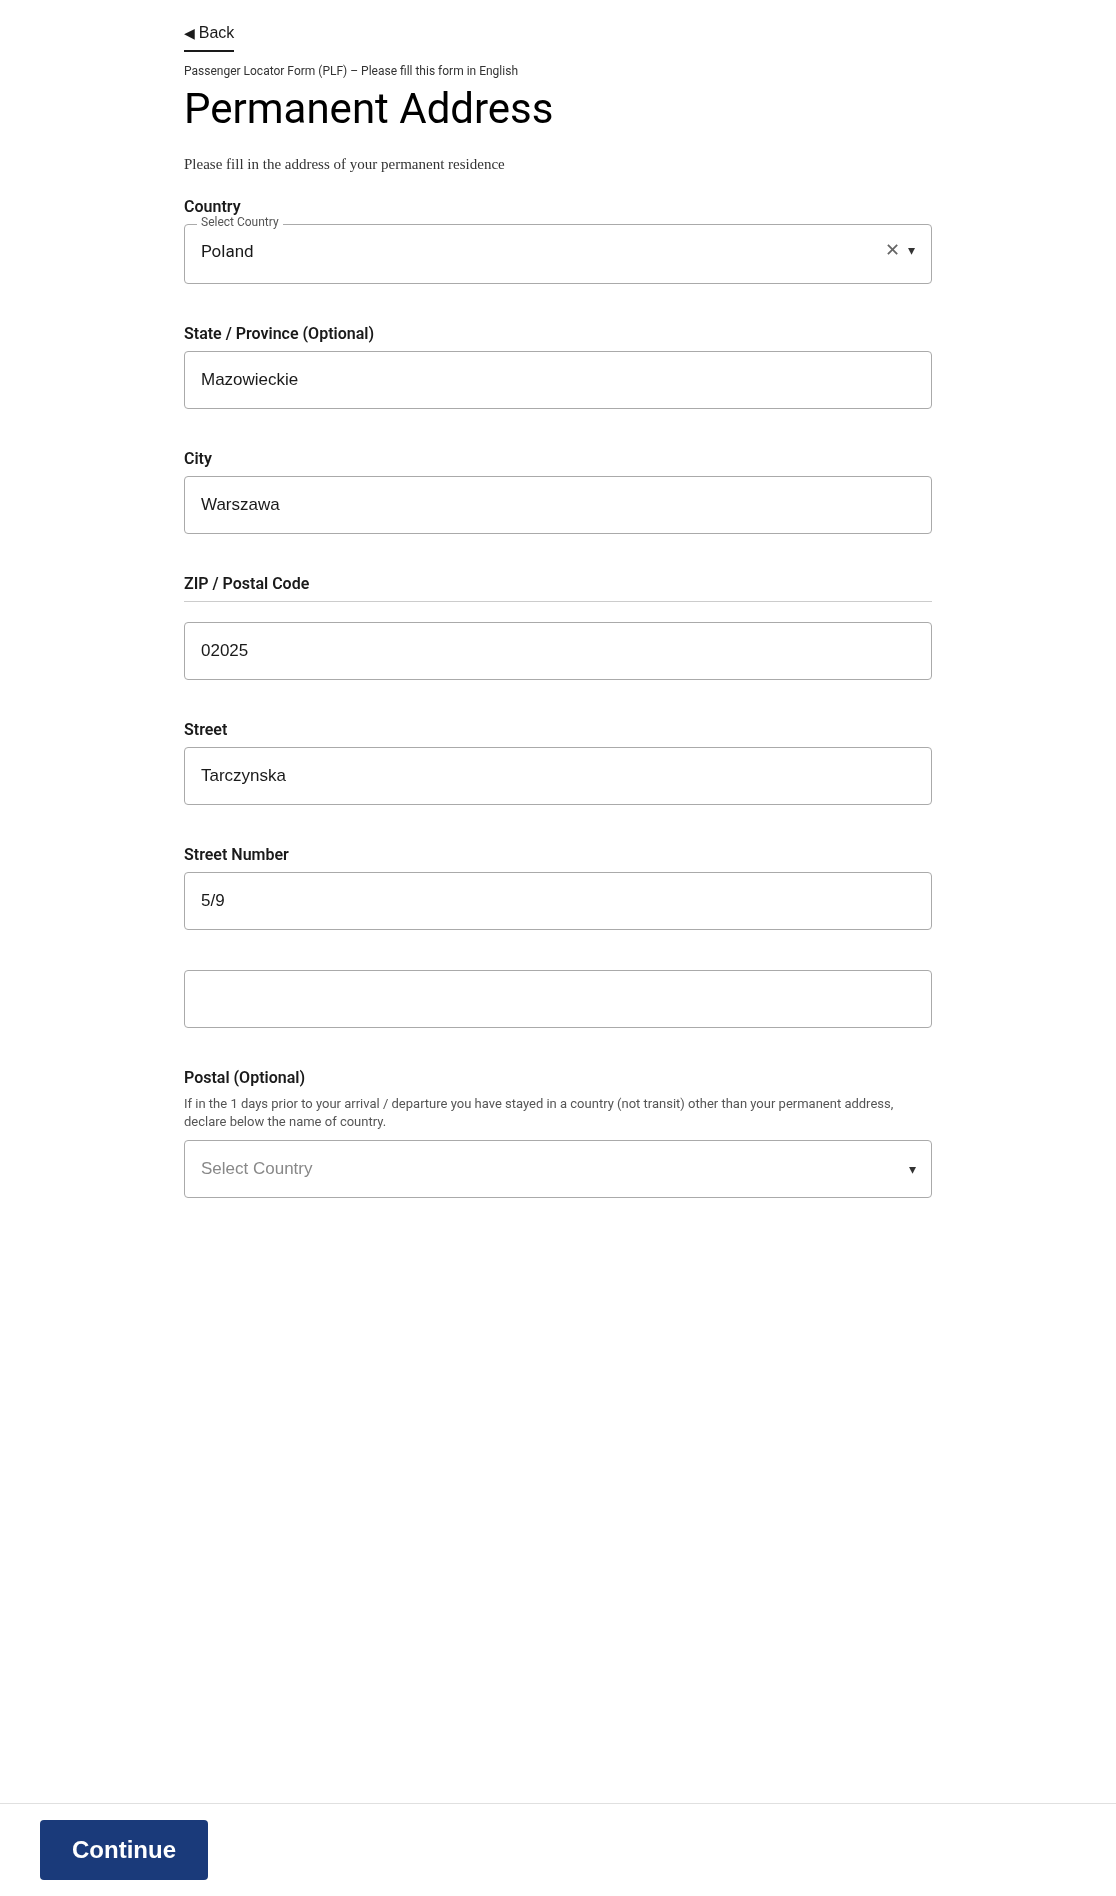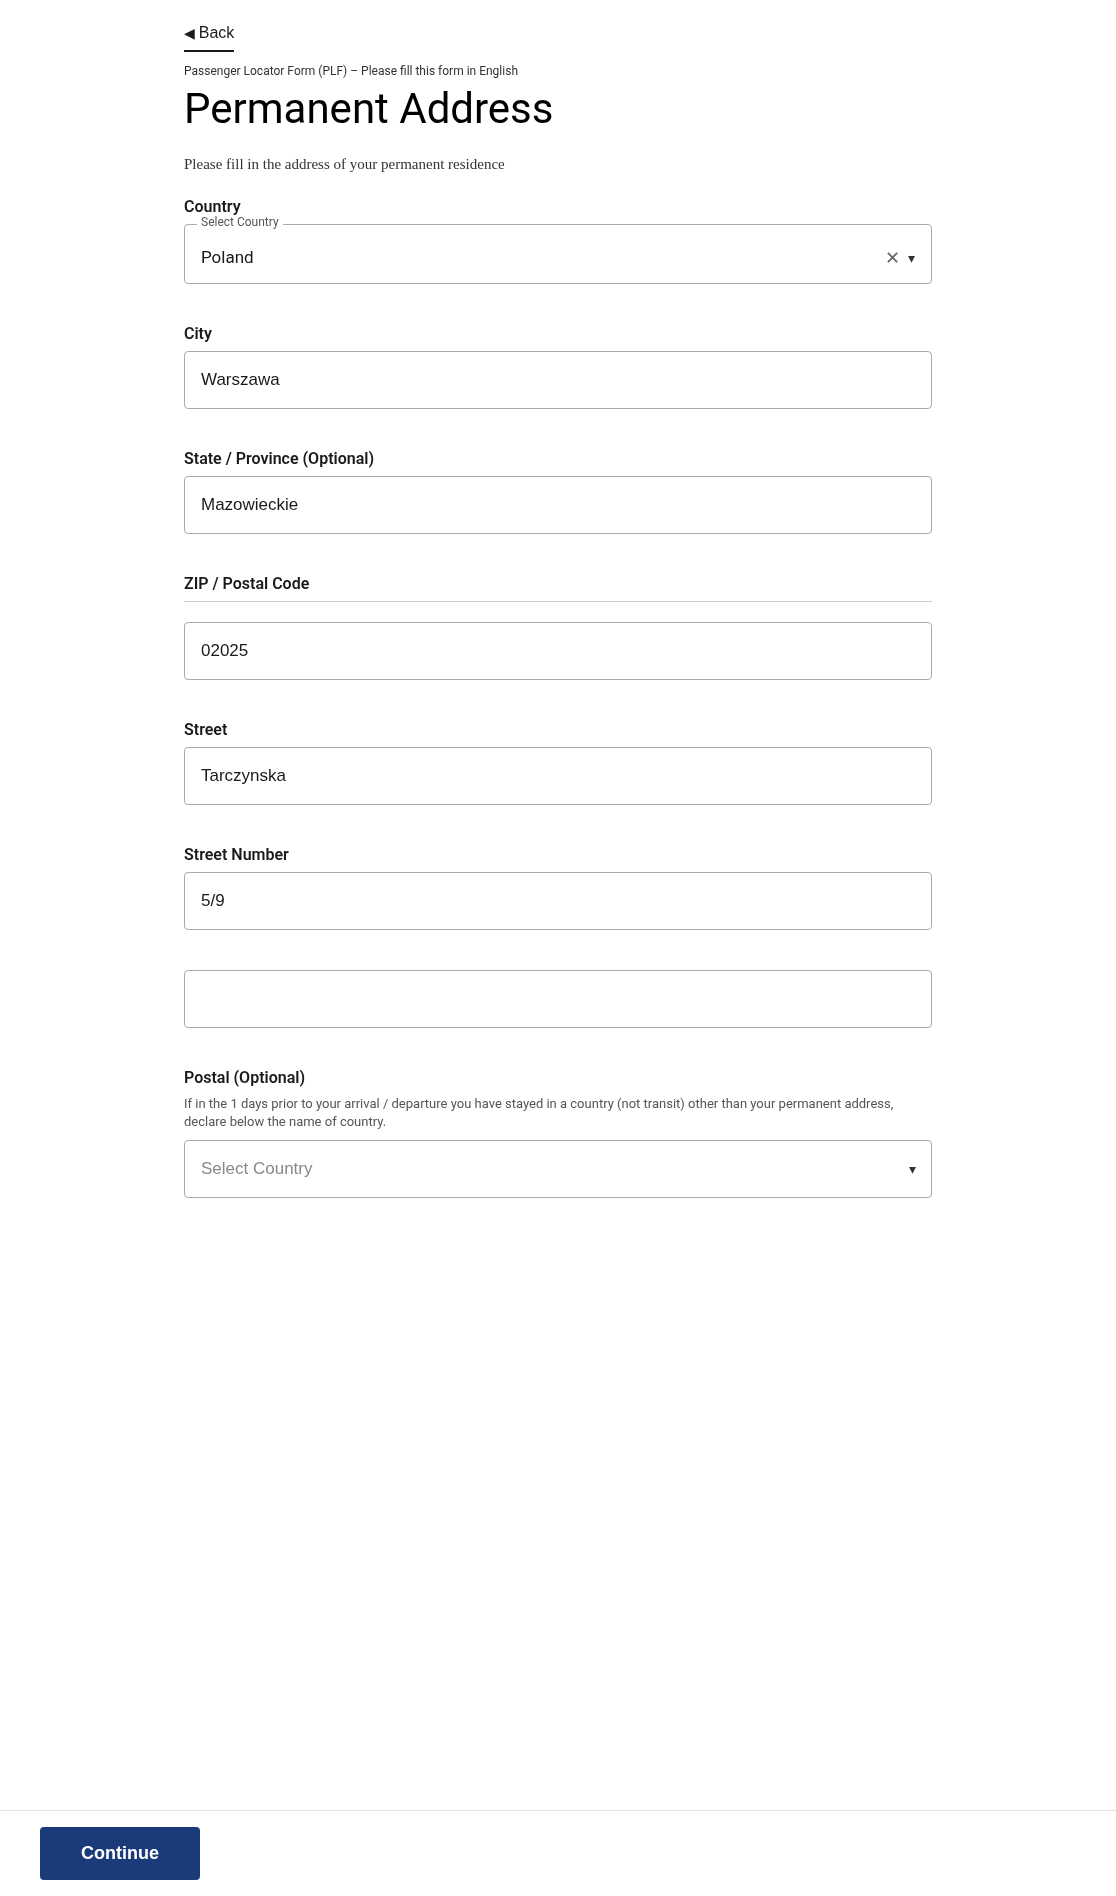--- a/index.html
+++ b/index.html
@@ -94,21 +94,21 @@
       top: -10px;
       left: 12px;
       background: #fff;
       padding: 0 4px;
       font-size: 12px;
       color: #555;
     }
 
     .select-inner {
       display: flex;
-      align-items: flex-end;
+      align-items: flex-start;
       padding: 16px 16px;
       min-height: 58px;
     }
 
     .select-value {
       flex: 1;
       font-size: 17px;
       color: #1a1a1a;
     }
 
@@ -188,21 +188,21 @@
       padding: 16px 40px;
       display: flex;
     }
 
     .continue-button {
       background: #1a3a7a;
       color: #fff;
       border: none;
       border-radius: 4px;
       padding: 16px 32px;
-      font-size: 18px;
+      font-size: 24px;
       font-weight: 600;
       cursor: pointer;
       min-width: 160px;
     }
   </style>
 </head>
 <body>
 
 <div class="page-container">
 
@@ -225,27 +225,27 @@
         <span class="select-value">Poland</span>
         <div class="select-icons">
           <span class="clear-icon">✕</span>
           <span class="chevron-icon">▾</span>
         </div>
       </div>
     </div>
   </div>
 
   <div class="field-group">
+    <label class="field-label">State / Province (Optional)</label>
+    <input type="text" class="text-input" value="Mazowieckie" style="">
+  </div>
+
+  <div class="field-group">
     <label class="field-label">City</label>
     <input type="text" class="text-input" value="Warszawa" style="">
-  </div>
-
-  <div class="field-group">
-    <label class="field-label">State / Province (Optional)</label>
-    <input type="text" class="text-input" value="Mazowieckie" style="">
   </div>
 
   <div class="field-group">
     <label class="field-label">ZIP / Postal Code</label>
     <div class="divider"></div>
     <input type="text" class="text-input" value="02025" style="">
   </div>
 
   <div class="field-group">
     <label class="field-label">Street</label>

